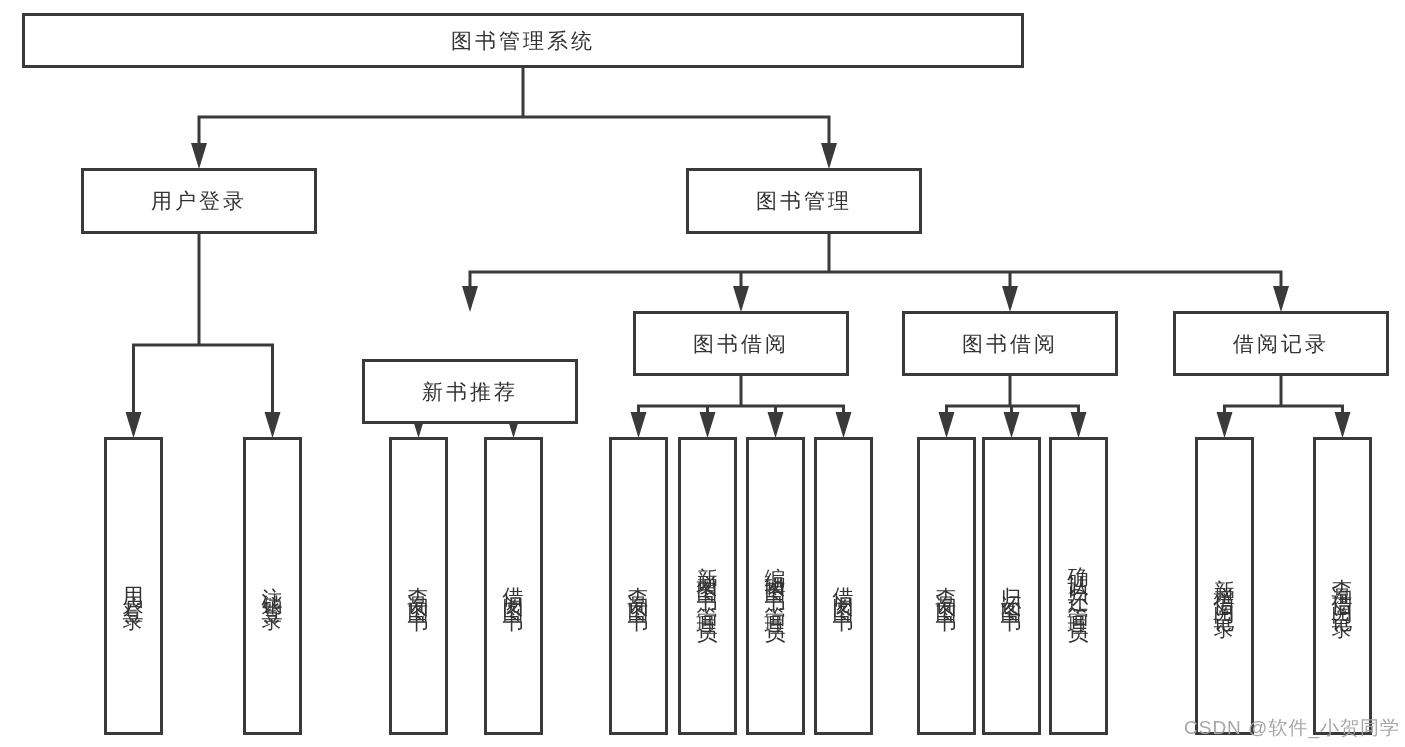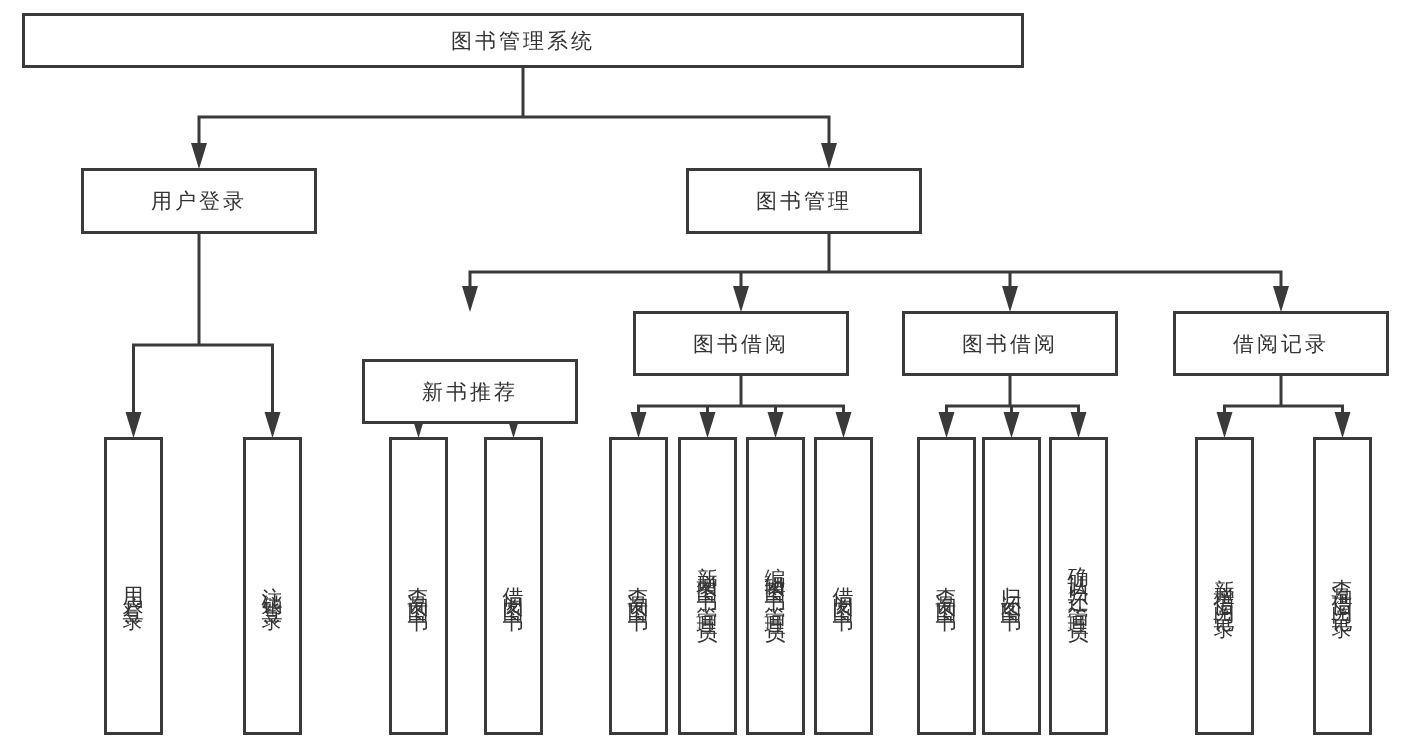--- a/index.html
+++ b/index.html
@@ -148,13 +148,14 @@
       <div class="node v" style="left: 1049px; top: 437px; width: 59px; height: 298px;">
         <span class="node-label">确认归还（管理员）</span>
       </div>
       <div class="node v" style="left: 1195px; top: 437px; width: 59px; height: 298px;">
         <span class="node-label">新增借阅记录</span>
       </div>
       <div class="node v" style="left: 1313px; top: 437px; width: 59px; height: 298px;">
         <span class="node-label">查询借阅记录</span>
       </div>
     </div>
+  <div class="watermark">CSDN @软件_小贺同学</div>
 </div>
 
 </body></html>

